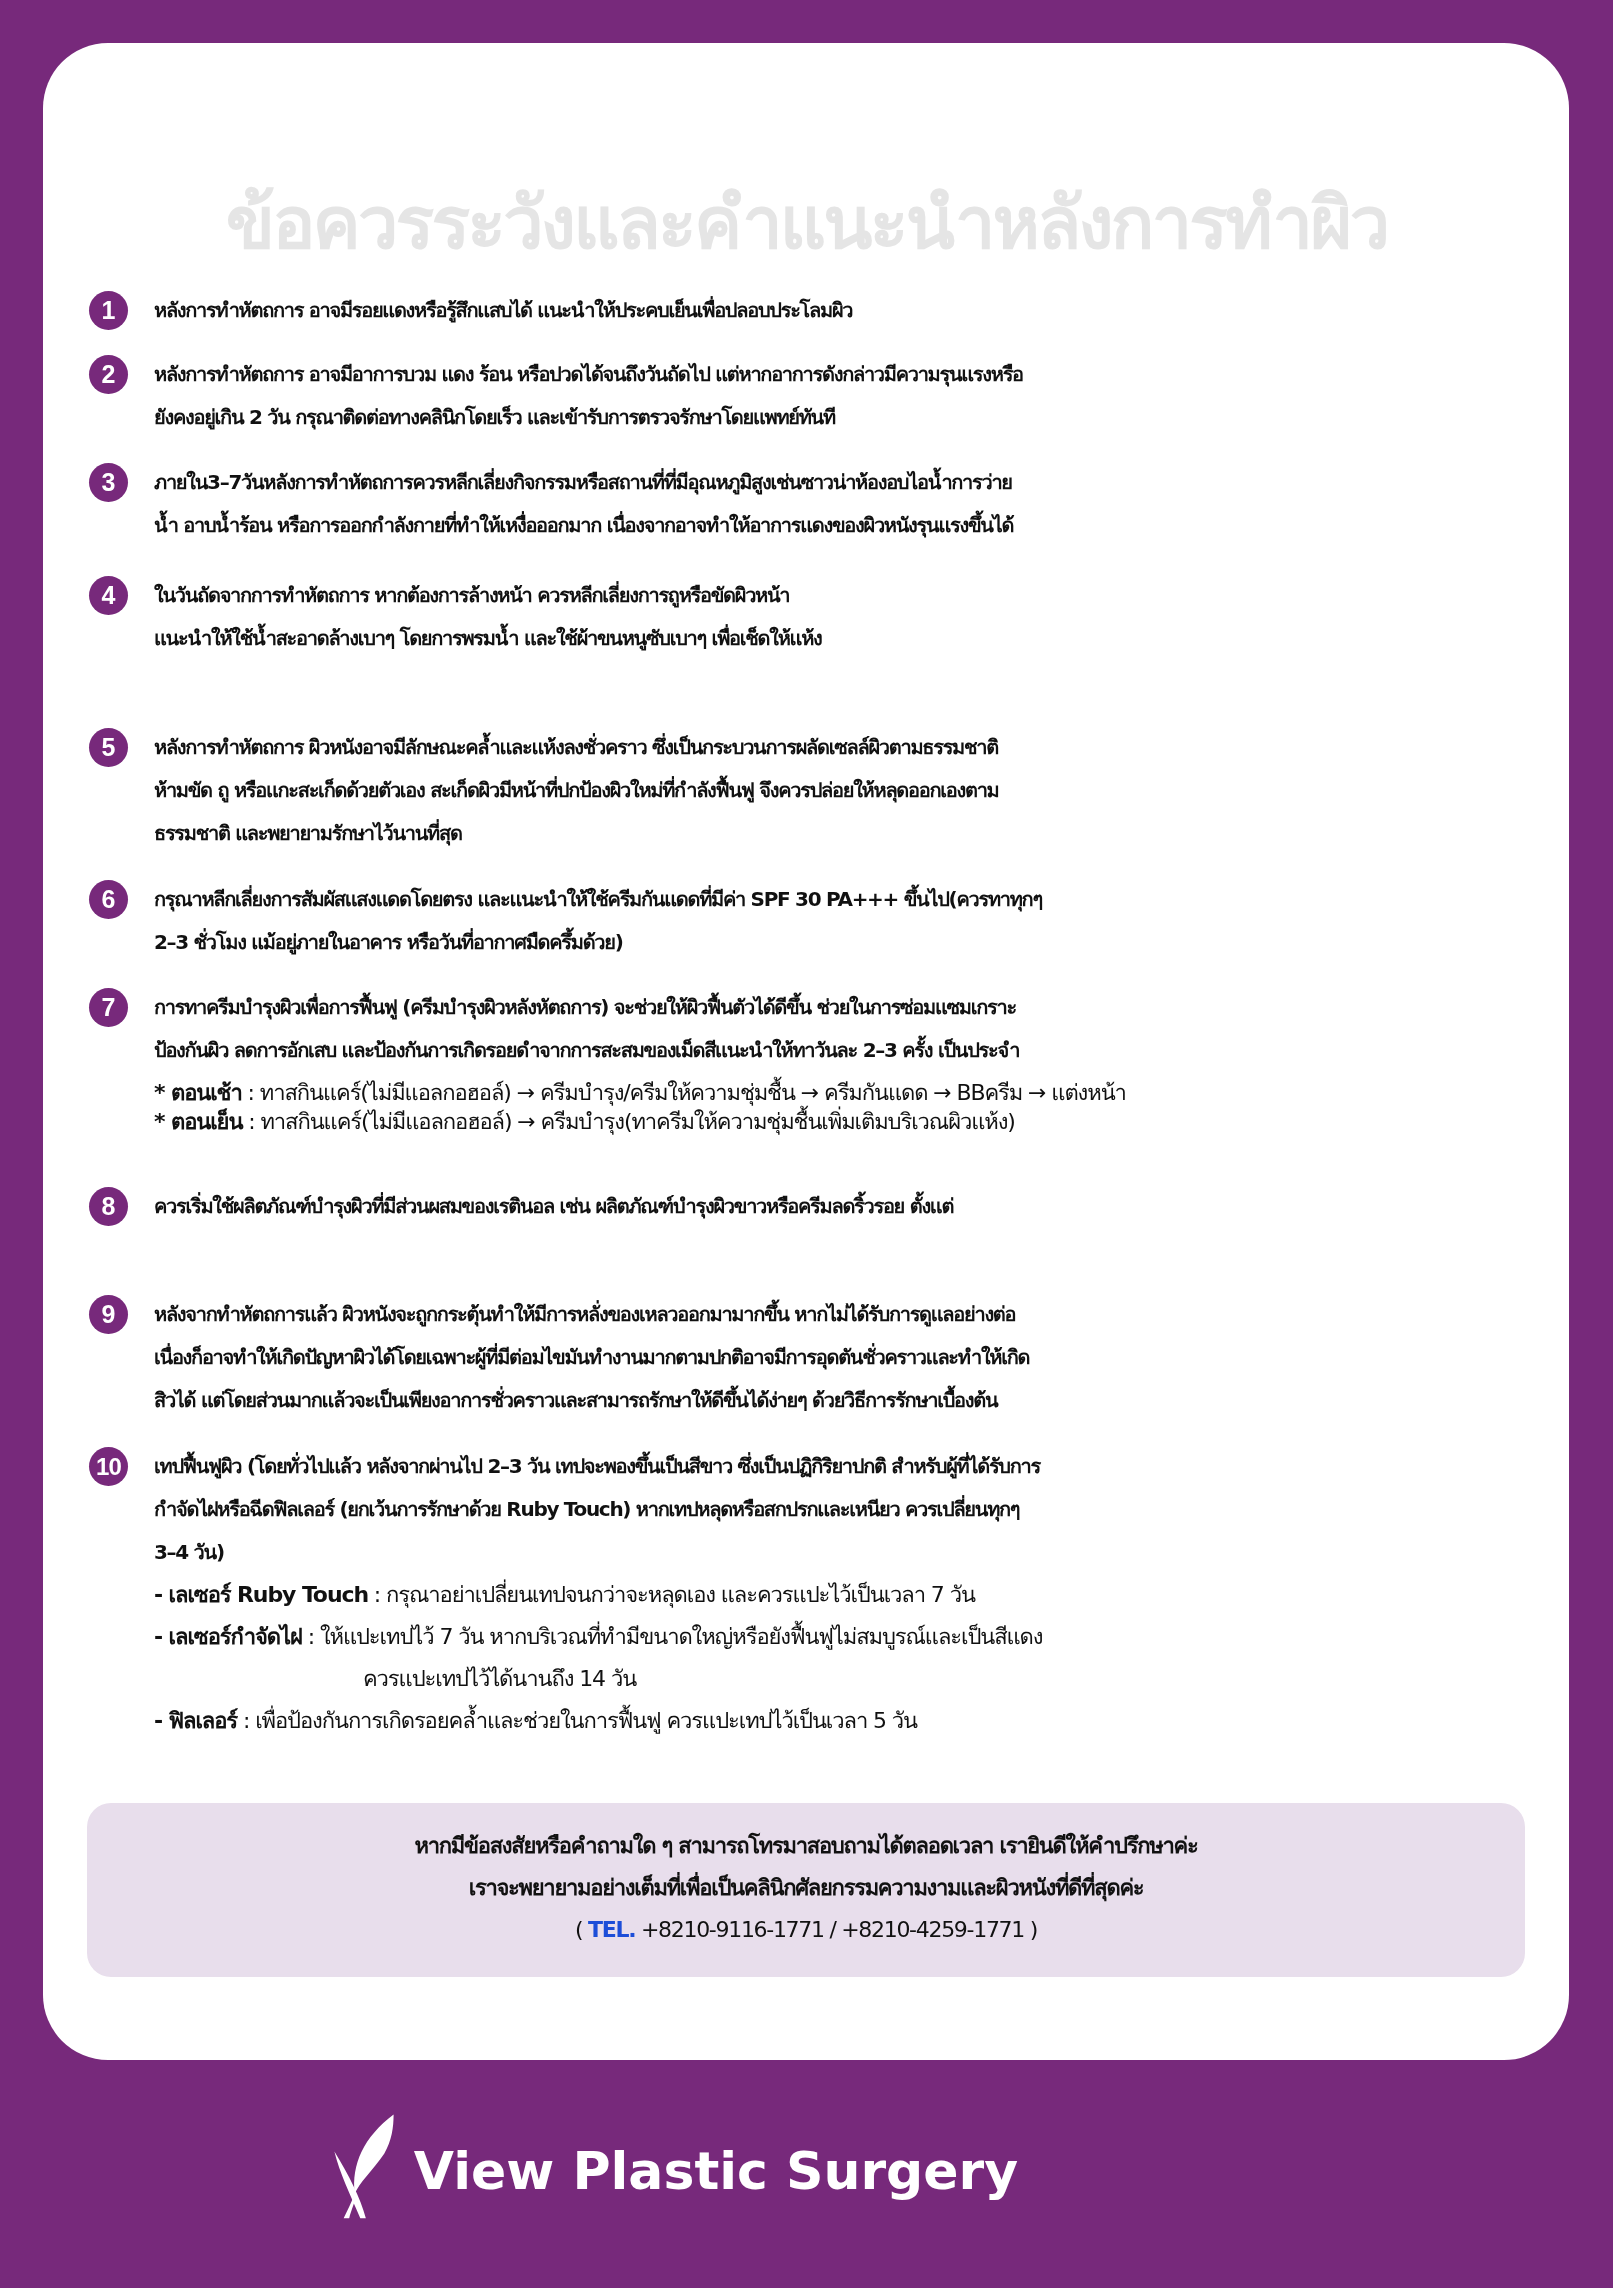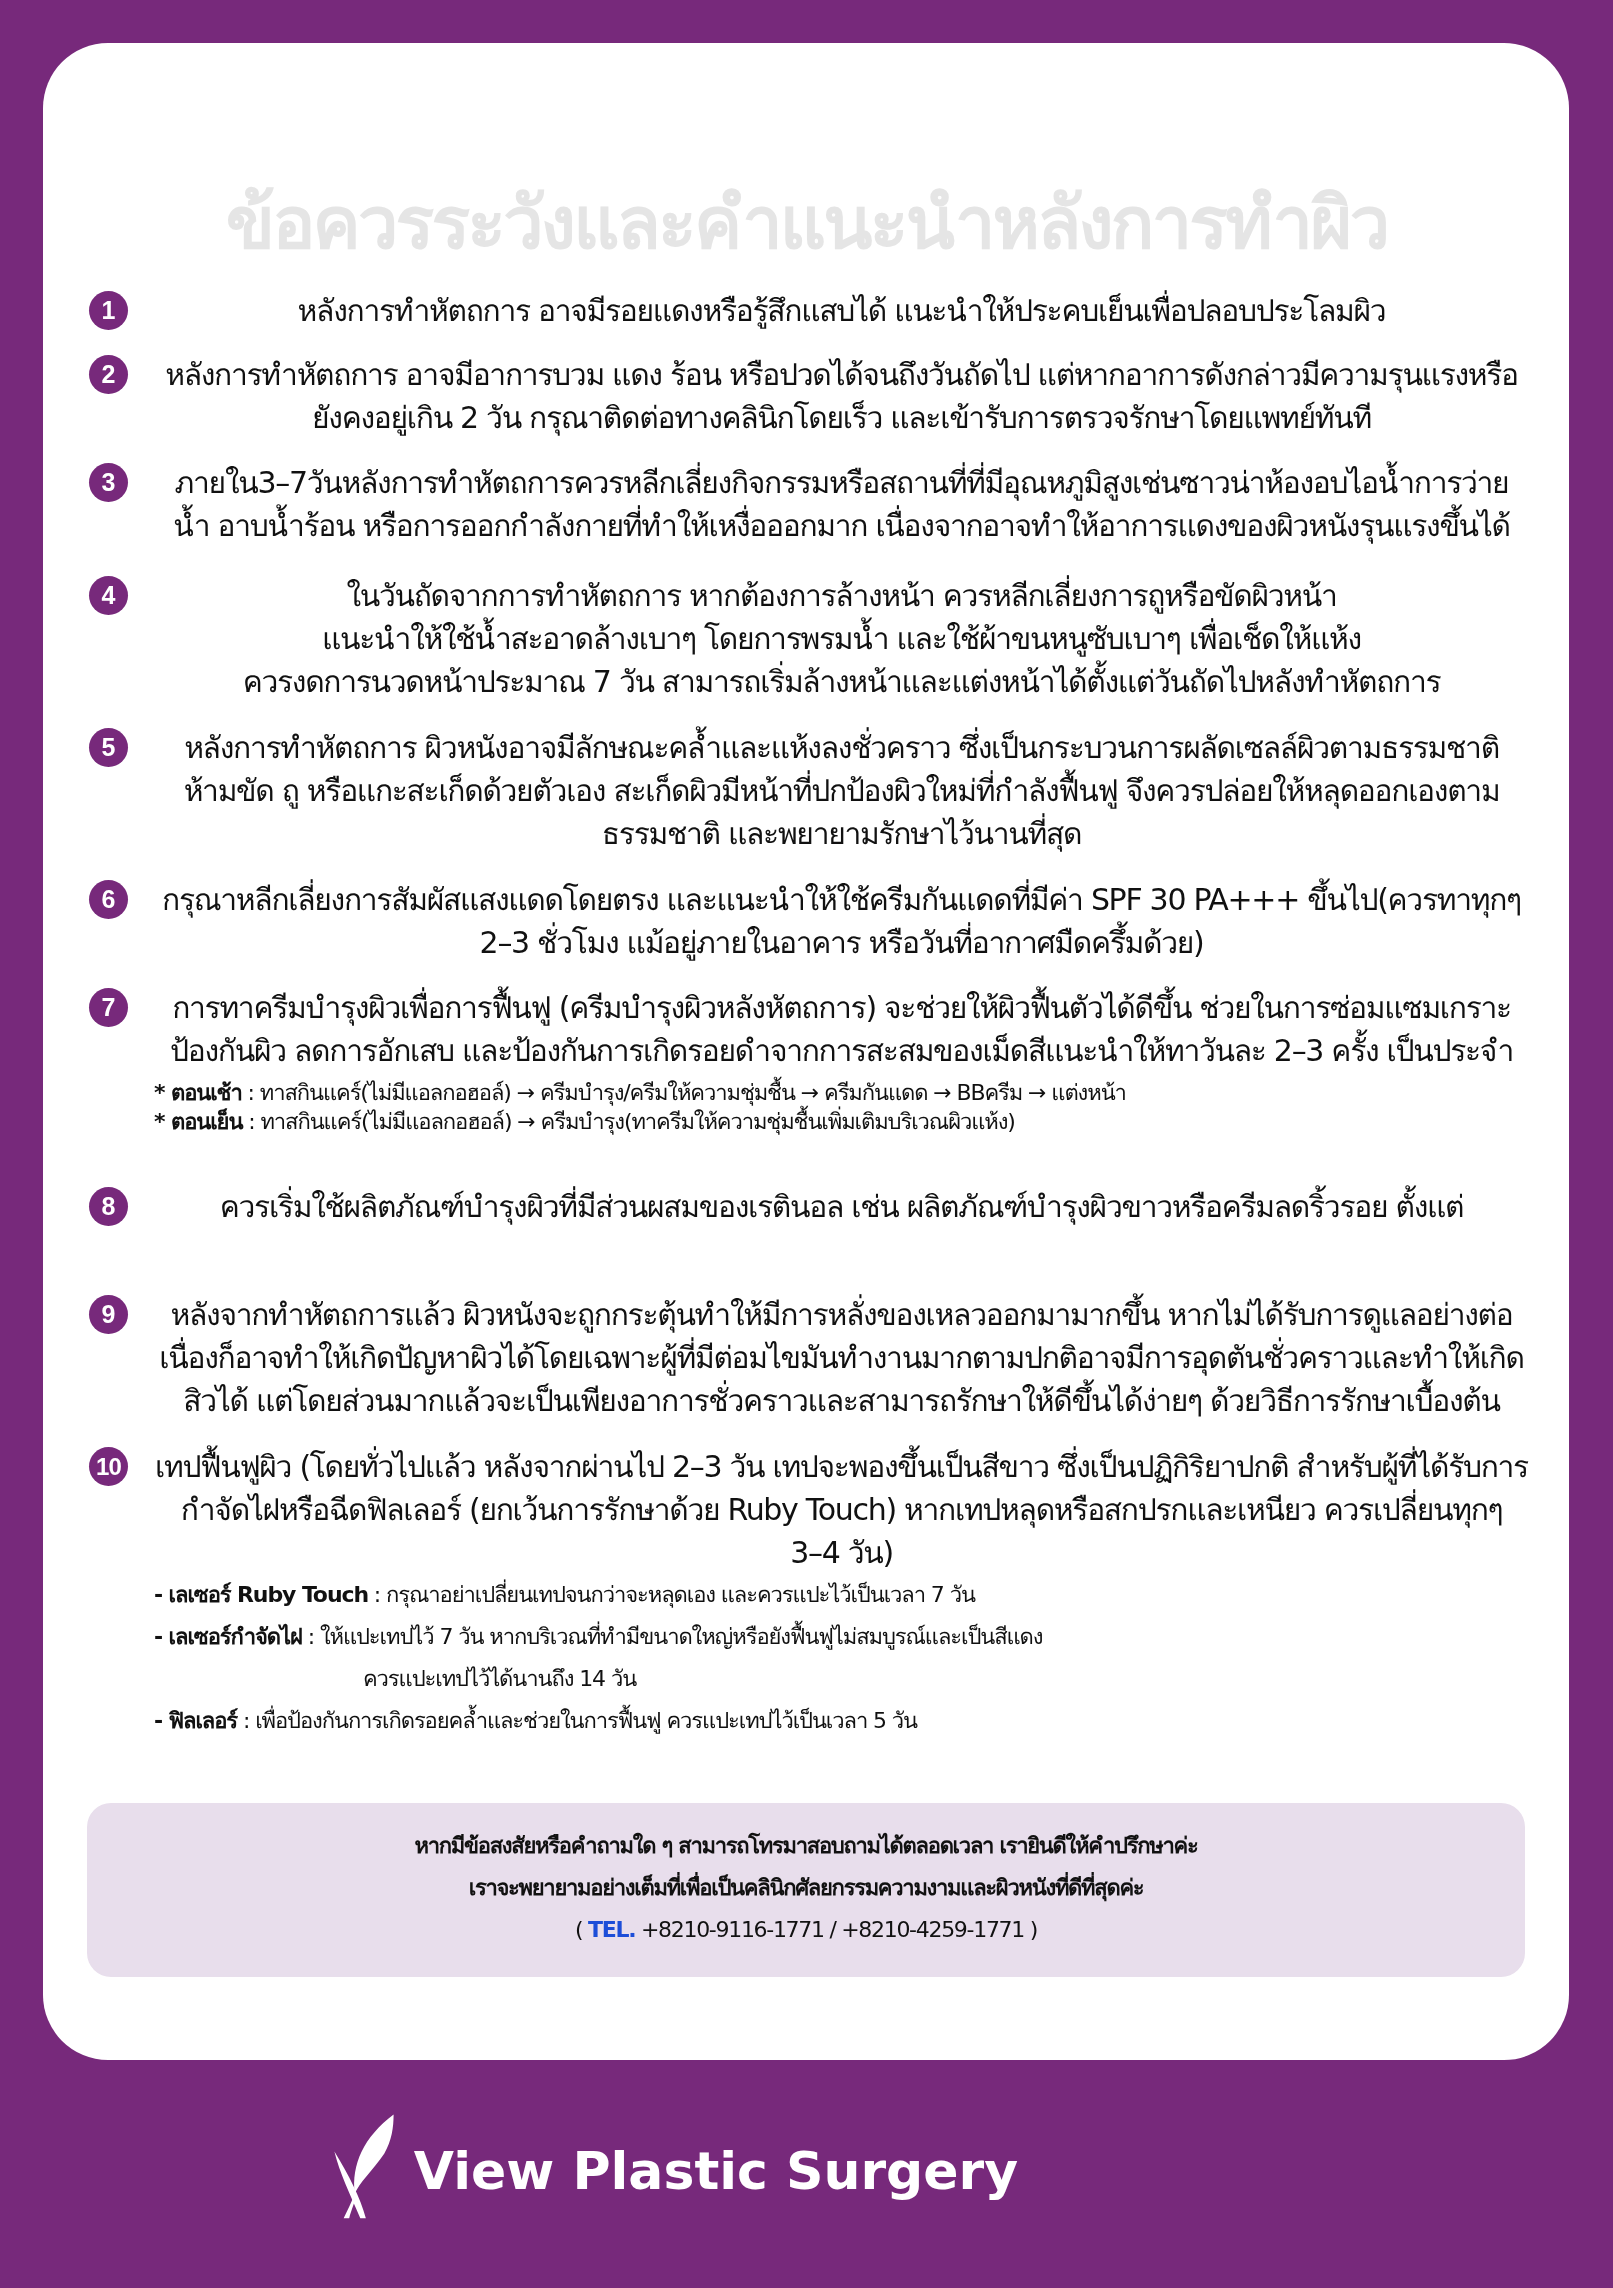--- a/index.html
+++ b/index.html
@@ -61,26 +61,25 @@
       line-height: 39px;
       text-align: center;
       font-family: "Liberation Sans", sans-serif;
     }
     .badge.two-digit {
       font-size: 24px;
       letter-spacing: -0.9px;
     }
     .item-text {
       margin-left: 65px;
-      font-size: 30px;
-      font-weight: normal;
+      font-size: 20px;
+      font-weight: bold;
       line-height: 43px;
       letter-spacing: -1.3px;
       white-space: nowrap;
-      text-align: center;
     }
     .line { display: block; }
     .sub {
       margin-left: 65px;
       font-size: 22px;
       line-height: 42px;
       letter-spacing: -1.1px;
       white-space: nowrap;
     }
     .sub b { font-weight: bold; }
@@ -156,21 +155,20 @@
       <span class="line">ภายใน3–7วันหลังการทำหัตถการควรหลีกเลี่ยงกิจกรรมหรือสถานที่ที่มีอุณหภูมิสูงเช่นซาวน่าห้องอบไอน้ำการว่าย</span>
       <span class="line">น้ำ อาบน้ำร้อน หรือการออกกำลังกายที่ทำให้เหงื่อออกมาก เนื่องจากอาจทำให้อาการแดงของผิวหนังรุนแรงขึ้นได้</span>
     </div>
   </div>
 
   <div class="item" style="top:574px">
     <div class="badge">4</div>
     <div class="item-text">
       <span class="line">ในวันถัดจากการทำหัตถการ หากต้องการล้างหน้า ควรหลีกเลี่ยงการถูหรือขัดผิวหน้า</span>
       <span class="line">แนะนำให้ใช้น้ำสะอาดล้างเบาๆ โดยการพรมน้ำ และใช้ผ้าขนหนูซับเบาๆ เพื่อเช็ดให้แห้ง</span>
-      <span class="line">ควรงดการนวดหน้าประมาณ 7 วัน สามารถเริ่มล้างหน้าและแต่งหน้าได้ตั้งแต่วันถัดไปหลังทำหัตถการ</span>
     </div>
   </div>
 
   <div class="item" style="top:726px">
     <div class="badge">5</div>
     <div class="item-text">
       <span class="line">หลังการทำหัตถการ ผิวหนังอาจมีลักษณะคล้ำและแห้งลงชั่วคราว ซึ่งเป็นกระบวนการผลัดเซลล์ผิวตามธรรมชาติ</span>
       <span class="line">ห้ามขัด ถู หรือแกะสะเก็ดด้วยตัวเอง สะเก็ดผิวมีหน้าที่ปกป้องผิวใหม่ที่กำลังฟื้นฟู จึงควรปล่อยให้หลุดออกเองตาม</span>
       <span class="line">ธรรมชาติ และพยายามรักษาไว้นานที่สุด</span>
     </div>

